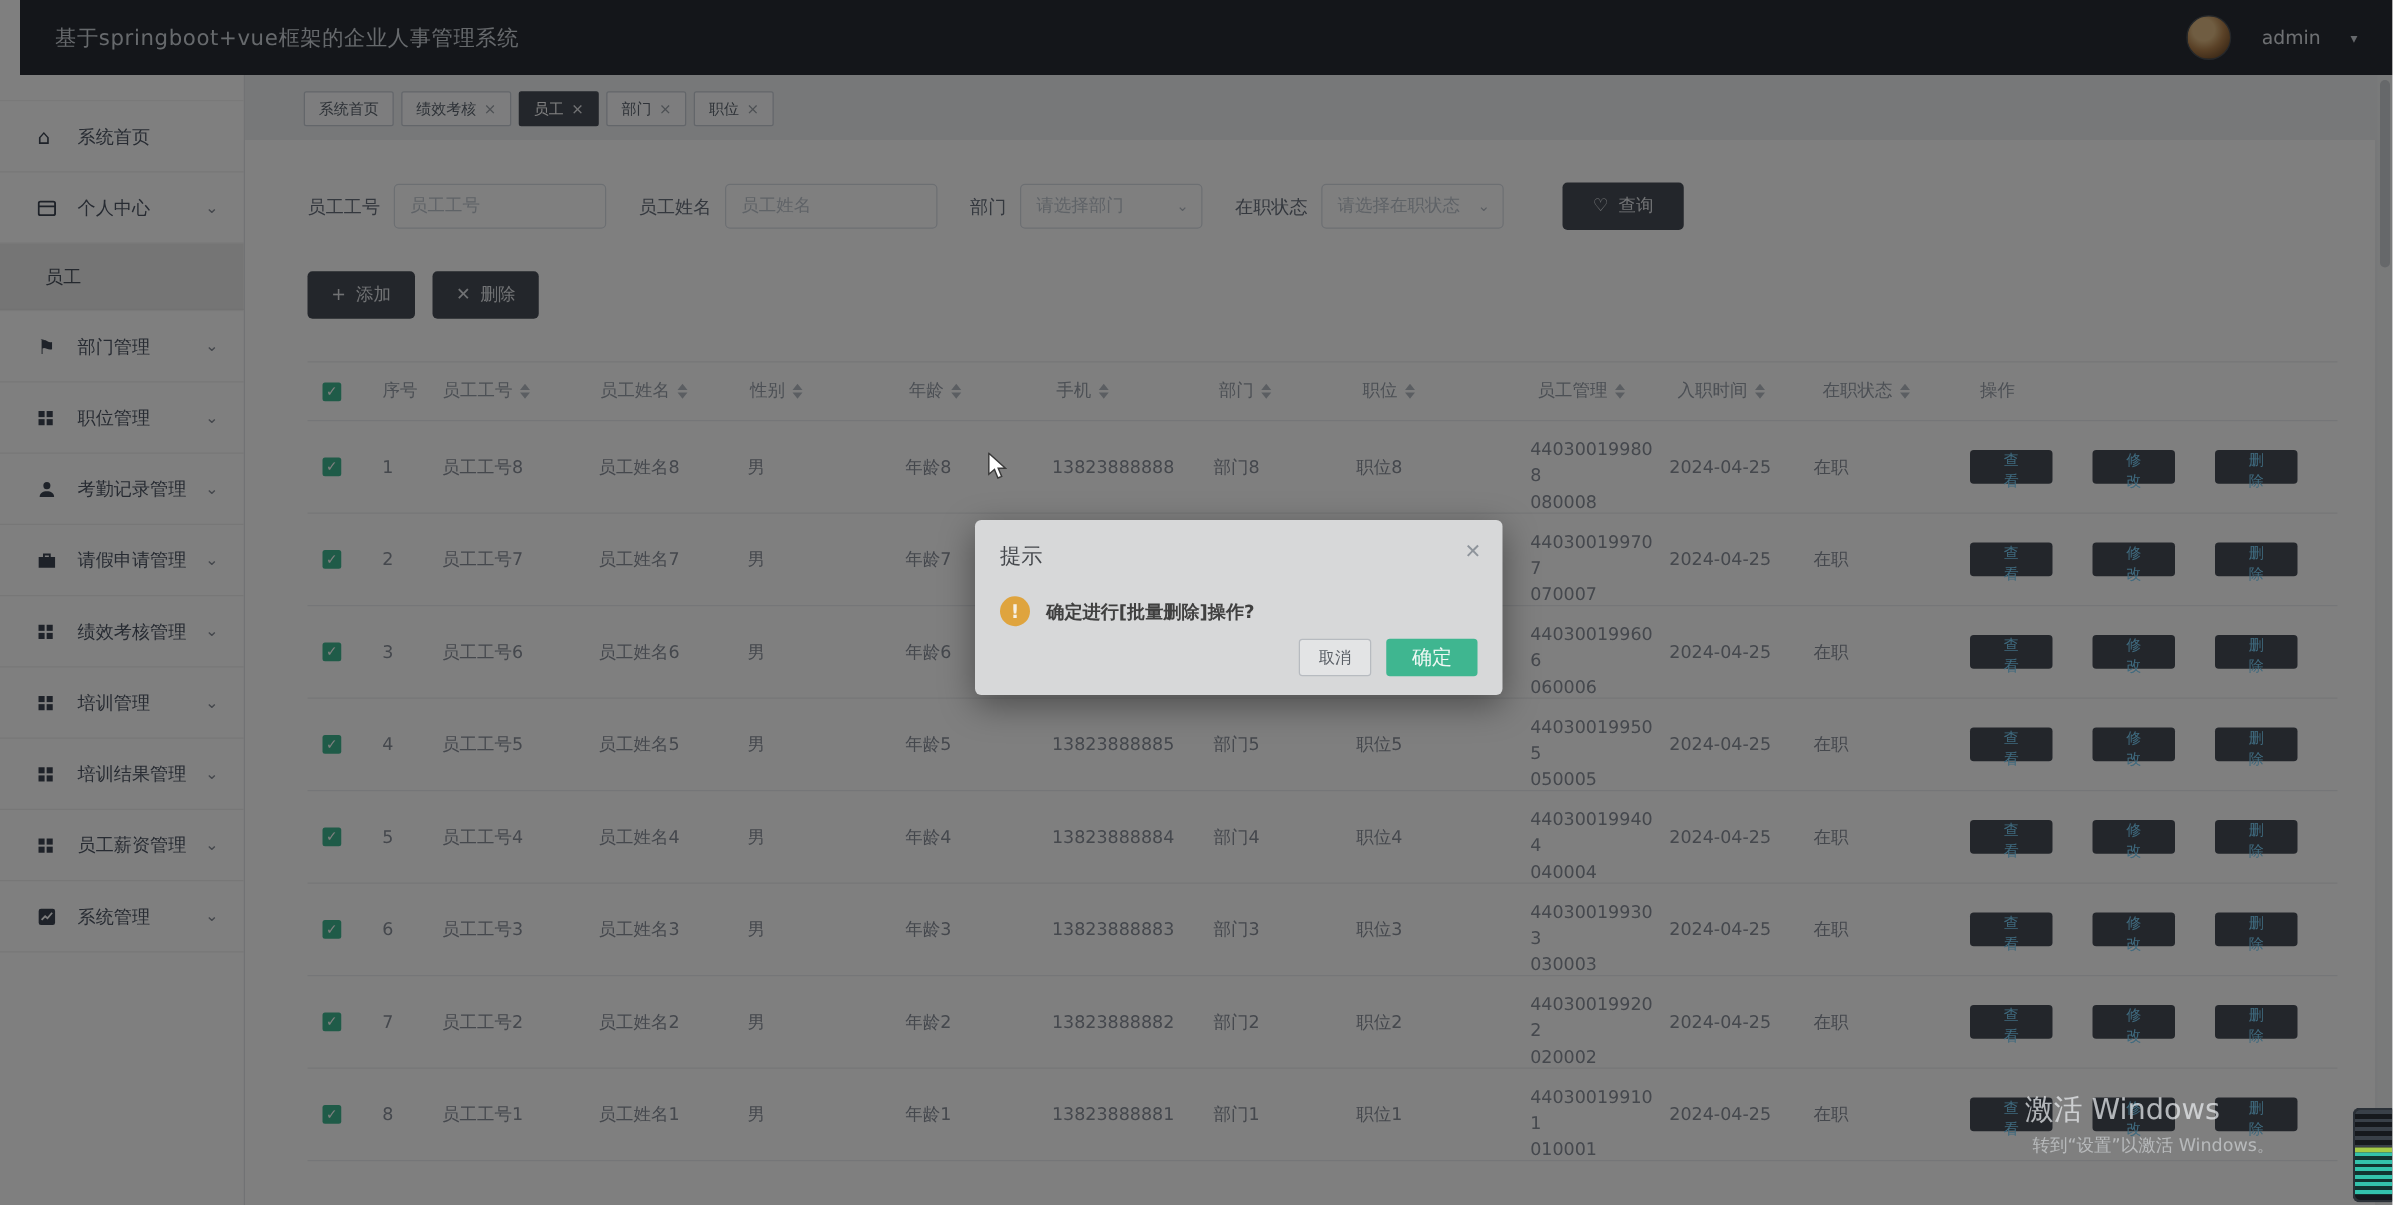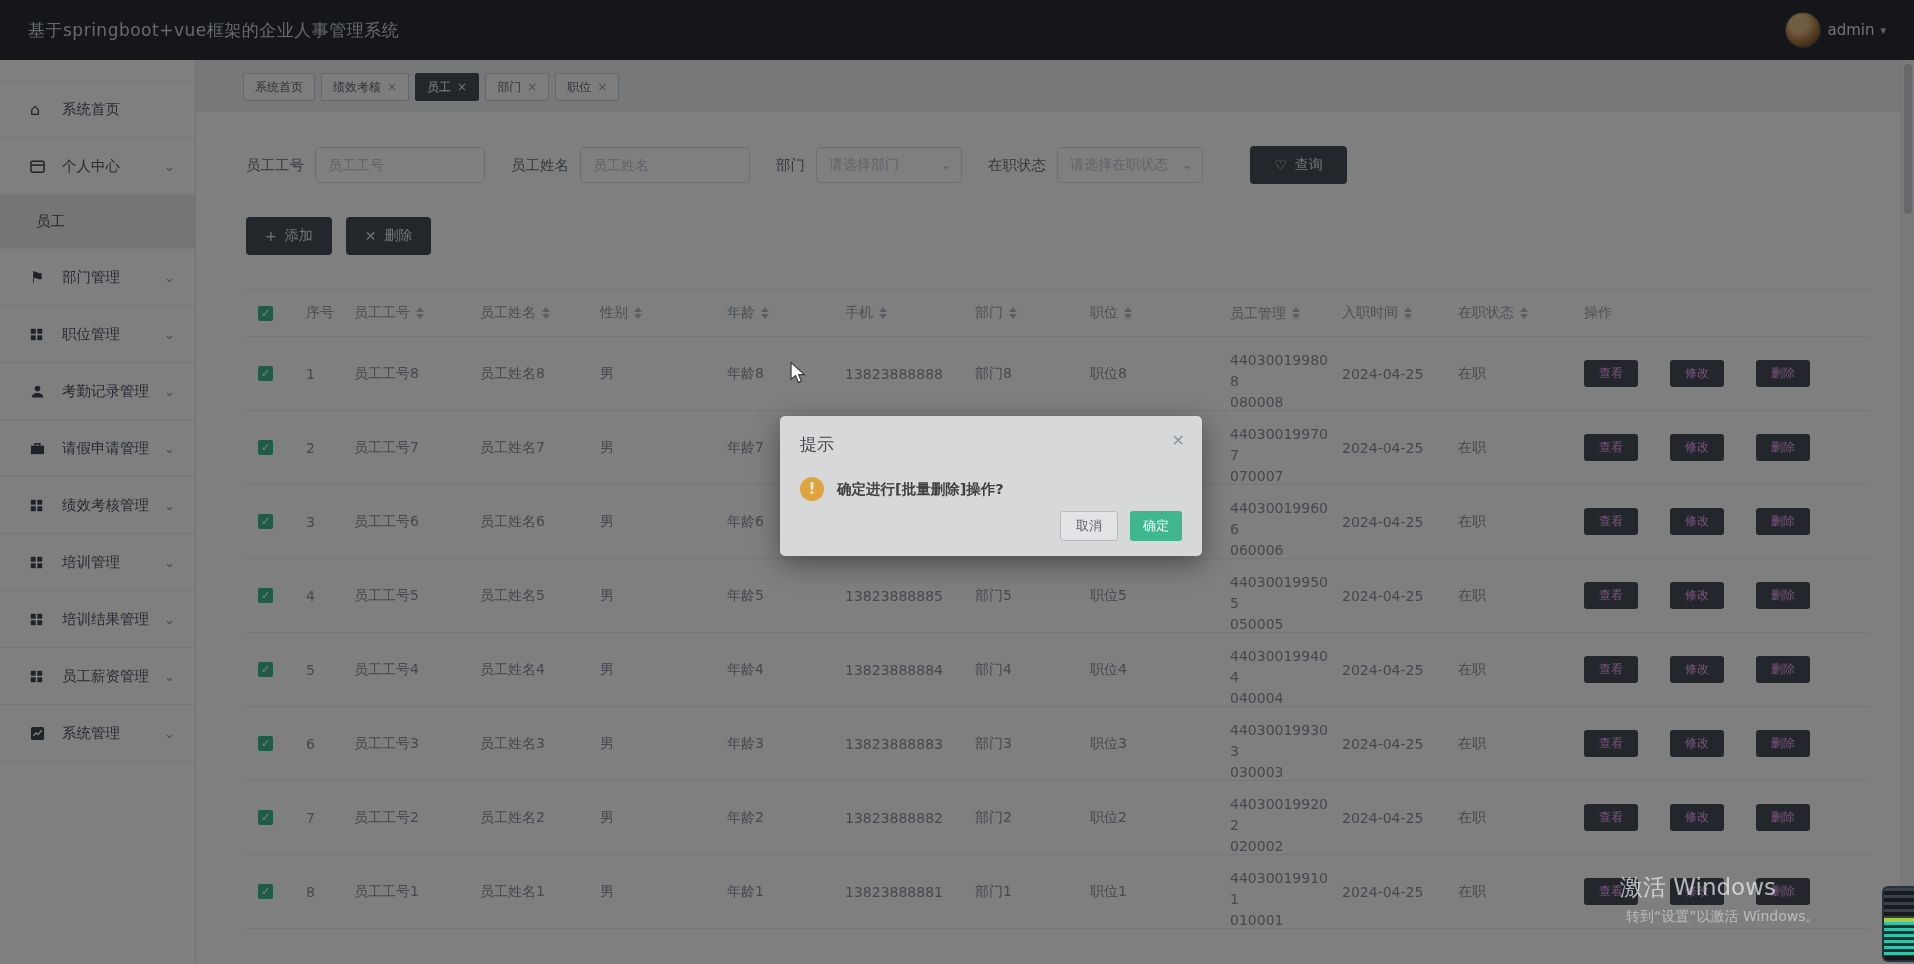--- a/index.html
+++ b/index.html
@@ -1,22 +1,22 @@
 <!DOCTYPE html>
 <html style="--accent: #3fb690; --dark: #464c56; --warning: #dfa43e; --header_bg: #282d34;"><head>
 <meta charset="utf-8">
 <style>
   html,body{margin:0;padding:0;}
   #app{position:relative;width:1914px;height:964px;background:#fff;overflow:hidden;
        font-family:"DejaVu Sans","Liberation Sans",sans-serif;}
   
-  .topbar{position:absolute;left:0;top:0;right:0;height:60px;background:var(--header_bg);
+  .topbar{position:absolute;left:16px;top:0;right:0;height:60px;background:var(--header_bg);
           display:flex;align-items:center;padding:0 28px;box-sizing:border-box;z-index:5;}
   .topbar .title{color:#cdd2d9;font-size:17px;letter-spacing:.5px;}
-  .userbox{margin-left:auto;display:flex;align-items:center;gap:6px;cursor:pointer;}
+  .userbox{margin-left:auto;display:flex;align-items:center;gap:24px;cursor:pointer;}
   .avatar{width:34px;height:34px;border-radius:50%;border:1px solid #4a4f55;
           background:radial-gradient(circle at 38% 32%,#e0bb84 0 28%,#b5834e 52%,#6e4a28 85%,#4a3018);}
   .username{color:#dde1e6;font-size:15px;}
   .u-caret{color:#cdd2d9;font-size:11px;}
   
   .sidebar{position:absolute;left:0;top:60px;bottom:0;width:196px;background:#fff;
            border-right:1px solid #e2e5e9;box-sizing:border-box;padding-top:20px;z-index:4;}
   .mitem{height:56px;display:flex;align-items:center;padding:0 20px 0 30px;
          border-bottom:1px solid #efefef;color:#4f5765;font-size:14.5px;cursor:pointer;}
   .mitem:first-of-type{border-top:1px solid #f2f2f2;}
@@ -77,41 +77,41 @@
   .c-hire{width:116px;}
   .c-status{width:126px;}
   .c-op{flex:1;}
   .cb{width:15px;height:15px;border-radius:2px;background:var(--accent);color:#fff;
       font-size:11px;line-height:15px;text-align:center;display:inline-block;cursor:pointer;}
   .carets{display:inline-flex;flex-direction:column;margin-left:6px;}
   .car-up{width:0;height:0;border-left:4px solid transparent;border-right:4px solid transparent;
           border-bottom:5px solid #b7bdc5;margin-bottom:2px;}
   .car-down{width:0;height:0;border-left:4px solid transparent;border-right:4px solid transparent;
             border-top:5px solid #b7bdc5;}
-  .btn-op{height:27px;padding:0 15px;margin-right:32px;background:var(--dark);color:#f0abfc;
+  .btn-op{height:27px;padding:0 27px;margin-right:32px;background:var(--dark);color:#7dd3fc;
           font-size:12px;border:none;border-radius:3px;cursor:pointer;font-family:inherit;}
   
   .sbtrack{position:absolute;right:0;top:60px;bottom:0;width:12px;background:#f3f4f5;z-index:3;}
   .sbthumb{position:absolute;right:2px;top:4px;width:8px;height:150px;background:#ccd0d5;border-radius:4px;}
   
   .overlay{position:absolute;inset:0;background:rgba(0,0,0,0.5);z-index:50;}
   .dialog{position:absolute;left:780px;top:416px;width:422px;height:140px;background:#d7d8d9;
           border-radius:5px;box-shadow:0 8px 28px rgba(0,0,0,.4);z-index:60;
           padding:17px 20px;box-sizing:border-box;}
   .d-title{font-size:17px;color:#46494e;}
   .d-close{position:absolute;right:17px;top:15px;color:#8e949b;font-size:16px;cursor:pointer;}
   .d-body{display:flex;align-items:center;gap:13px;margin-top:21px;}
   .warn{width:24px;height:24px;min-width:24px;border-radius:50%;background:var(--warning);
         color:#f6f0e3;font-weight:bold;font-size:15px;display:flex;align-items:center;justify-content:center;}
   .d-msg{font-size:14.5px;color:#404040;font-weight:bold;}
   .d-footer{position:absolute;right:20px;bottom:15px;display:flex;gap:12px;align-items:flex-end;}
   .btn-cancel{width:58px;height:30px;background:#e3e4e5;border:1px solid #b7bbc0;border-radius:3px;
               color:#595e65;font-size:13px;cursor:pointer;font-family:inherit;}
-  .btn-confirm{width:52px;height:30px;background:var(--accent);border:none;border-radius:3px;
-               color:#eff8f4;font-size:13px;cursor:pointer;font-family:inherit;}
+  .btn-confirm{width:73px;height:30px;background:var(--accent);border:none;border-radius:3px;
+               color:#eff8f4;font-size:16px;cursor:pointer;font-family:inherit;}
   
   .wm1{position:absolute;left:1620px;top:872px;font-size:23px;color:rgba(236,239,241,.72);z-index:70;}
   .wm2{position:absolute;left:1626px;top:908px;font-size:14px;color:rgba(230,234,237,.55);z-index:70;}
   .widget{position:absolute;right:0;top:886px;width:30px;height:72px;z-index:70;
           background:#14181d;border:2px solid #2b3138;border-right:none;
           border-radius:6px 0 0 6px;overflow:hidden;}
   .widget .wtop{height:30px;background:repeating-linear-gradient(180deg,#394048 0 3px,#16191d 3px 7px);}
   .widget .wmid{height:4px;background:#a5ca47;}
   .widget .wbot{height:34px;background:repeating-linear-gradient(180deg,#33c2ac 0 3px,#123431 3px 6px);}
   .cursor{position:absolute;left:790px;top:362px;z-index:100;}

